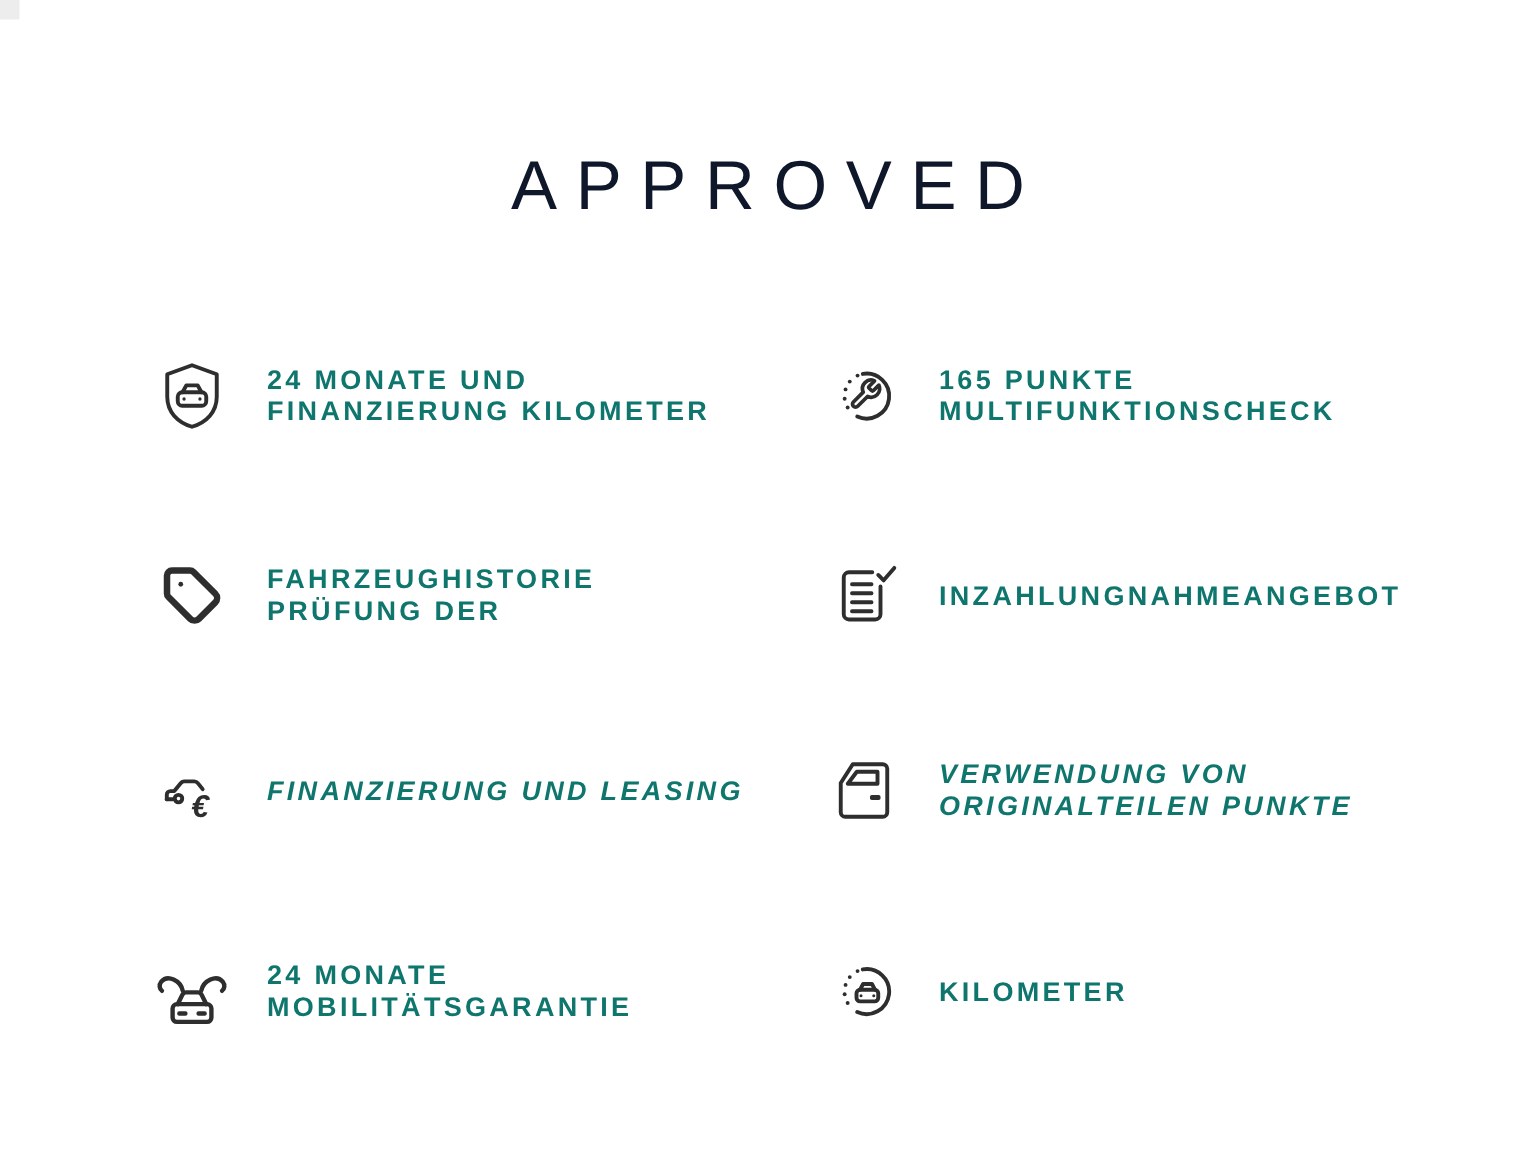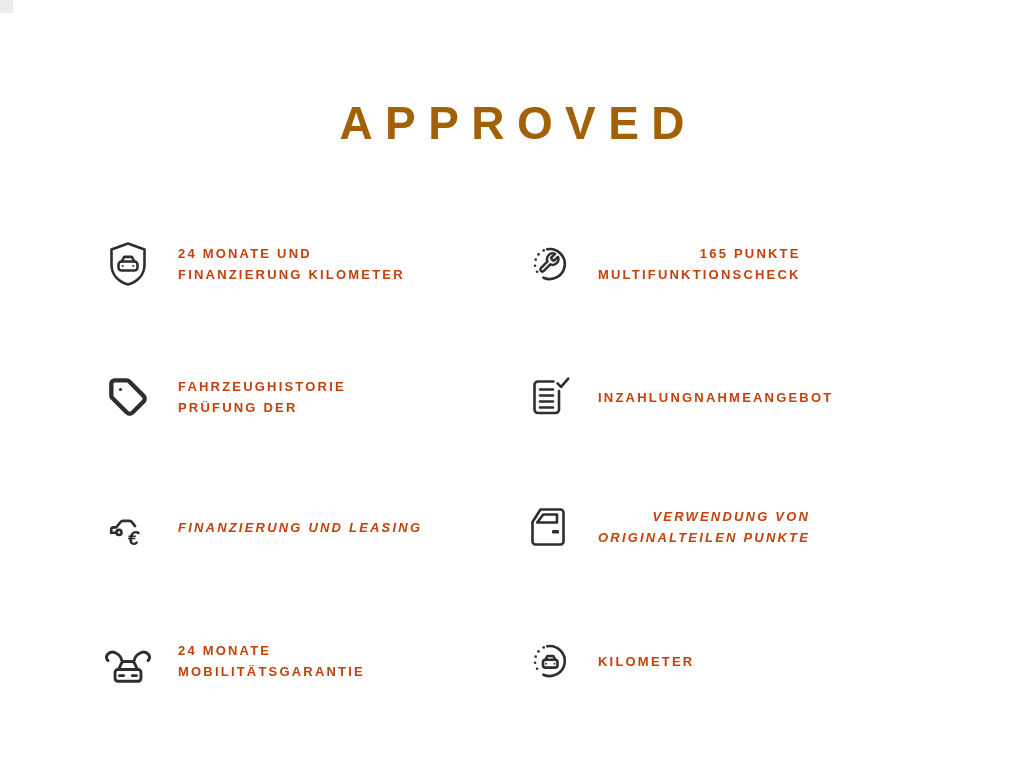--- a/index.html
+++ b/index.html
@@ -7,37 +7,37 @@
     position:relative; width:1024px; height:768px; overflow:hidden;
     background:#ffffff; font-family:"Liberation Sans", sans-serif;
   }
   .corner-artifact {
     position:absolute; left:0; top:0; width:13px; height:13px;
     background:#ededed;
   }
   .title {
     position:absolute; left:0; right:0; top:96px;
     text-align:center; text-indent:0.27em;
-    font-weight:700; font-size:46px; letter-spacing:0.27em;
-    color:#a16207; white-space:nowrap;
+    font-weight:400; font-size:46px; letter-spacing:0.27em;
+    color:#0f172a; white-space:nowrap;
   }
   .item {
     position:absolute; display:flex; align-items:center; gap:26px;
     transform:translateY(-50%);
   }
   .icon { width:48px; height:48px; flex:0 0 auto; display:block; }
   .icon svg { display:block; width:100%; height:100%; }
   .icon-lg { width:58px; height:54px; margin-left:-5px; margin-right:-5px; }
   .label {
-    font-weight:700; font-size:13px; line-height:21px;
-    letter-spacing:2.2px; color:#c2410c; white-space:nowrap;
+    font-weight:700; font-size:18px; line-height:21px;
+    letter-spacing:2.2px; color:#0f766e; white-space:nowrap;
   }
   .label span { display:block; }
   .col-left  { left:104px; }
-  .col-right { left:524px;text-align:right; }
+  .col-right { left:552px; }
   .row-1 { top:264px; }
   .row-2 { top:397px; }
   .row-3 { top:527px;font-style:italic; }
   .row-4 { top:661px; }
   .stroke { fill:none; stroke:#2e2e2e; stroke-width:2.6; stroke-linecap:round; stroke-linejoin:round; }
   .fillink { fill:#2e2e2e; stroke:none; }
 </style>
 </head>
 <body>
 

